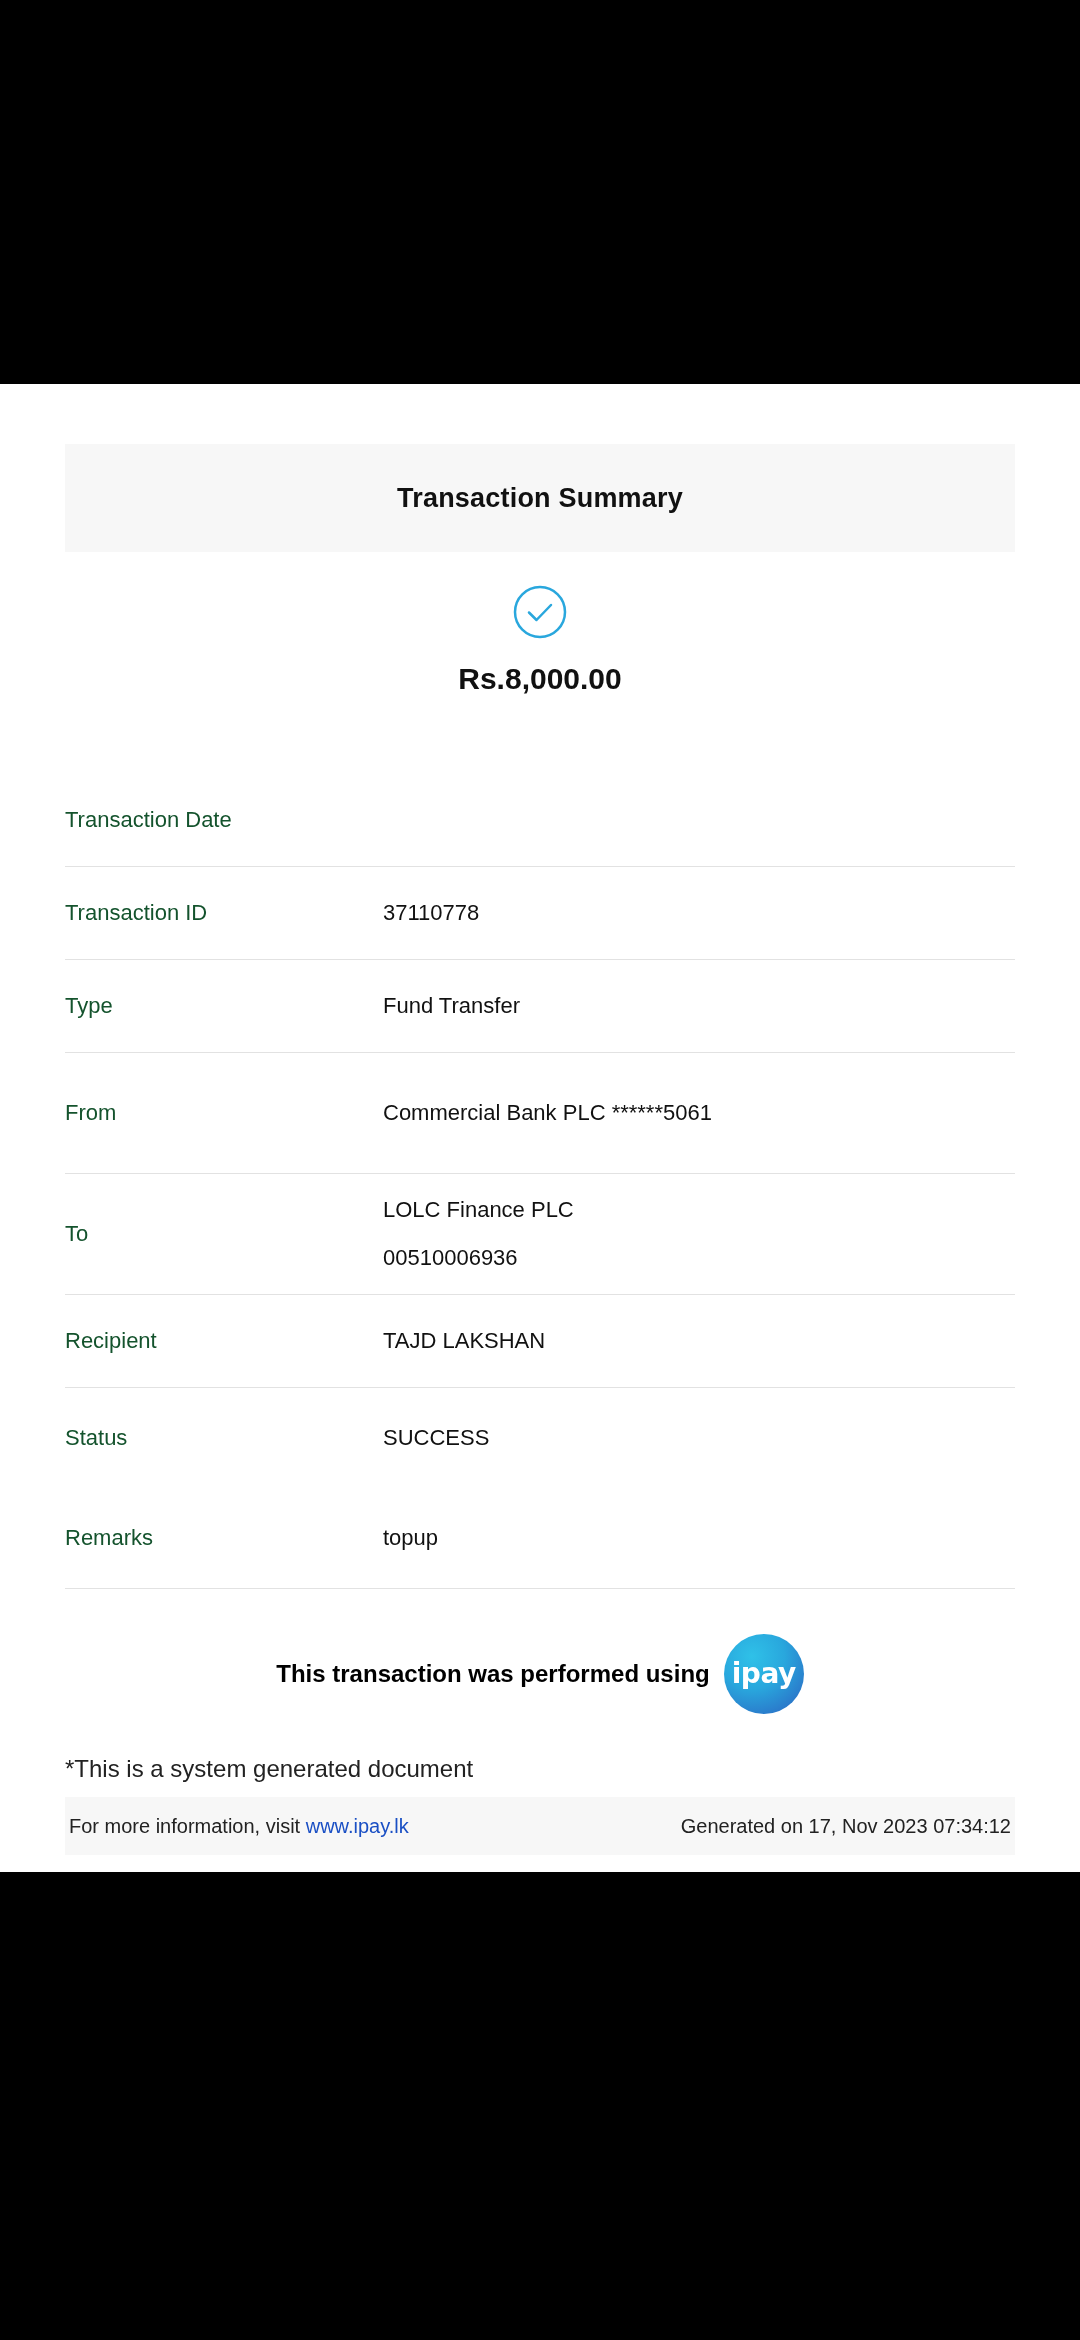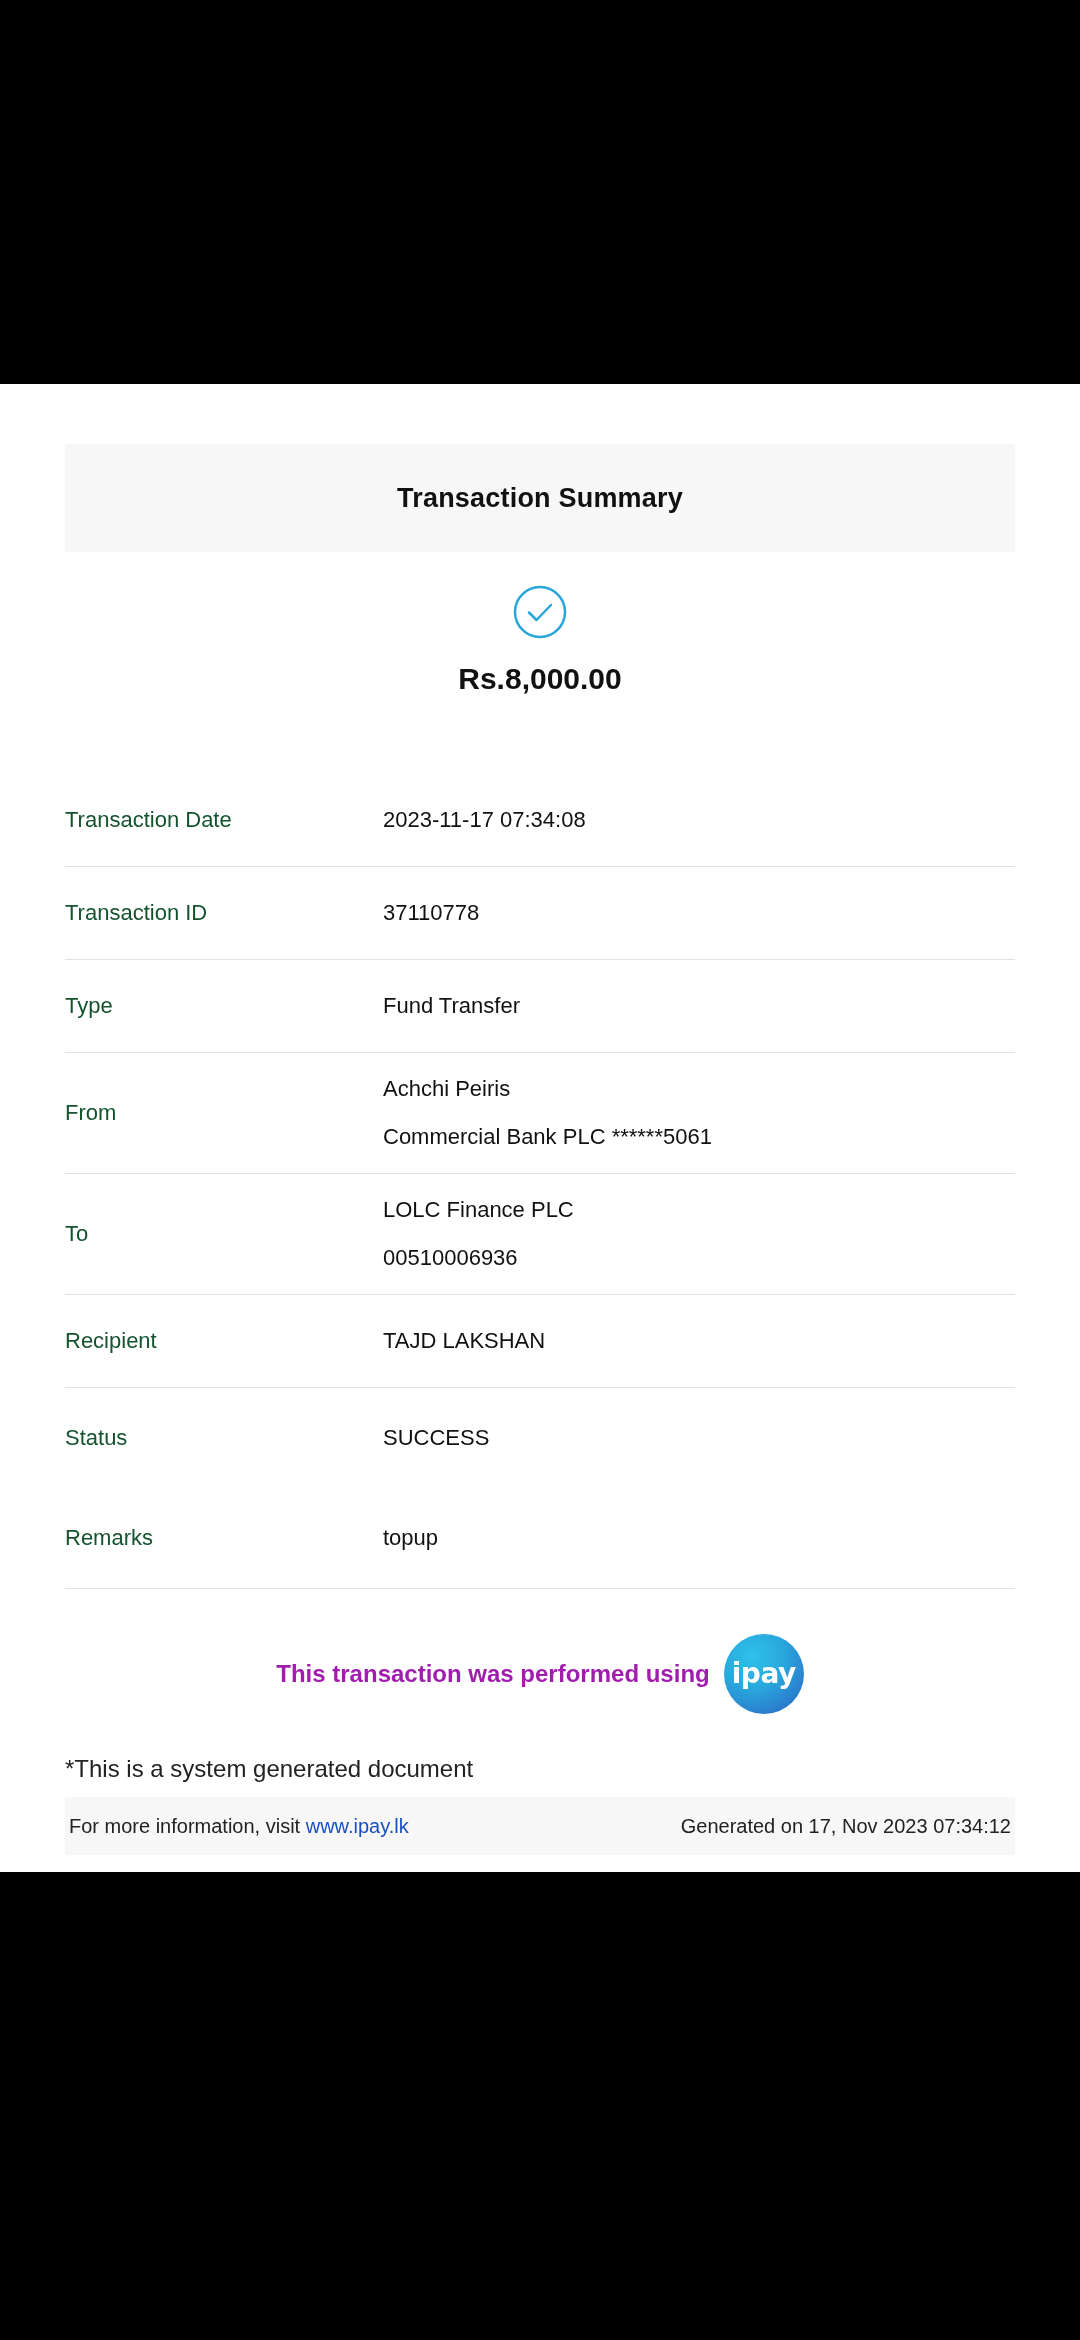--- a/index.html
+++ b/index.html
@@ -104,21 +104,21 @@
     margin: 30px 0 0 0;
     display: flex;
     align-items: center;
     justify-content: center;
     gap: 14px;
     height: 110px;
   }
   .ipay-text {
     font-size: 24px;
     font-weight: bold;
-    color: #a21caf;
+    color: #000000;
   }
   .ipay-logo {
     width: 80px;
     height: 80px;
     border-radius: 50%;
     background: radial-gradient(circle at 35% 28%, #2fc1e8 0%, #29a7dd 42%, #2b5fc0 100%);
     display: flex;
     align-items: center;
     justify-content: center;
     position: relative;
@@ -176,43 +176,39 @@
           <polyline points="17,28.5 24.5,36 39,21" fill="none" stroke="#29a7dd" stroke-width="2.5" stroke-linecap="round" stroke-linejoin="round"></polyline>
         </svg>
       </div>
 
       <div class="amount">Rs.8,000.00</div>
 
       <div class="table">
 
         <div class="row">
           <div class="label">Transaction Date</div>
-          <div class="value">
-            <span>2023-11-17 07:34:08</span>
-          </div>
         </div>
 
         <div class="row">
           <div class="label">Transaction ID</div>
           <div class="value">
             <span>37110778</span>
           </div>
         </div>
 
         <div class="row">
           <div class="label">Type</div>
           <div class="value">
             <span>Fund Transfer</span>
           </div>
         </div>
 
         <div class="row two-line">
           <div class="label">From</div>
           <div class="value">
-            <span>Achchi Peiris</span>
             <span>Commercial Bank PLC ******5061</span>
           </div>
         </div>
 
         <div class="row two-line">
           <div class="label">To</div>
           <div class="value">
             <span>LOLC Finance PLC</span>
             <span>00510006936</span>
           </div>

